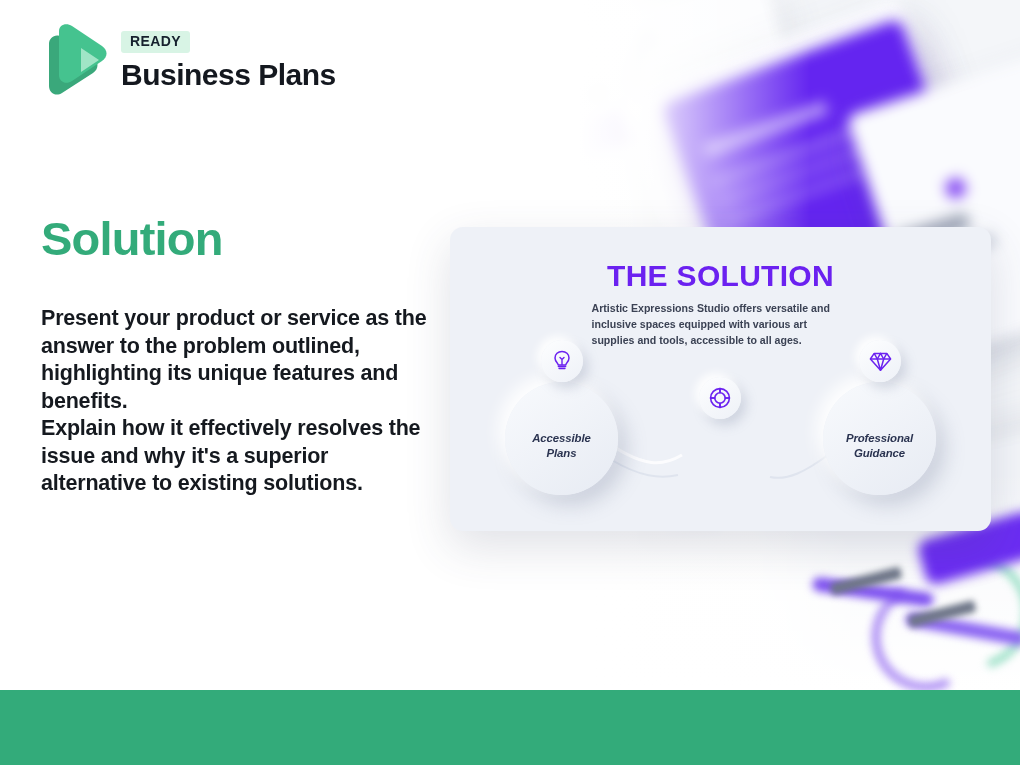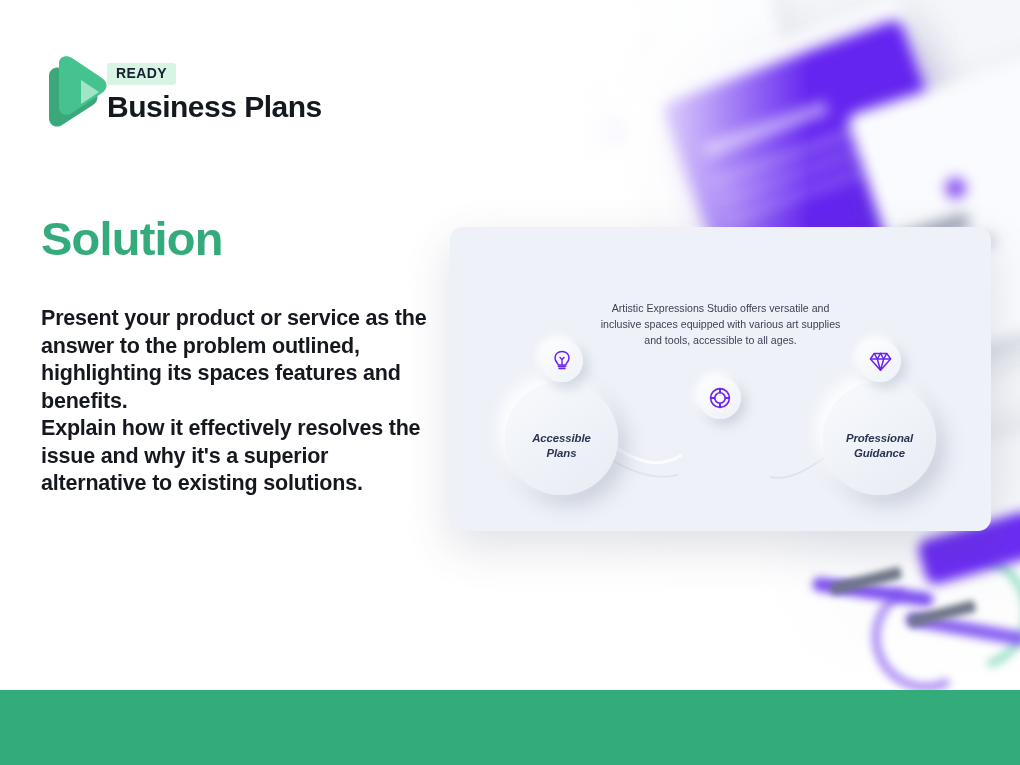--- a/index.html
+++ b/index.html
@@ -226,23 +226,24 @@
   .left-cover {
     position: absolute; left: 430px; top: 0;
     width: 160px; height: 690px;
     background: linear-gradient(to right, #ffffff 0%, #ffffff 58%, rgba(255,255,255,0) 100%);
     pointer-events: none;
   }
 
   
   .logo-row {
     position: absolute;
-    left: 41px; top: 56px;
+    left: 41px; top: 24px;
     display: flex;
     align-items: center;
+    gap: 14px;
   }
   .logo-mark { width: 66px; height: 74px; flex: none; }
   .logo-text-col { display: flex; flex-direction: column; gap: 6px; align-items: flex-start; }
   .ready-badge {
     background: #d8f4e5;
     color: #16212e;
     font-size: 14px;
     font-weight: 700;
     letter-spacing: 0.4px;
     padding: 3px 9px 4px 9px;
@@ -294,23 +295,23 @@
     text-align: center;
     font-size: 30px;
     font-weight: 700;
     color: #6b21f0;
     letter-spacing: 0.3px;
   }
   .sol-sub {
     position: absolute; left: 50%; top: 74px;
     transform: translateX(-50%);
     width: 258px;
-    text-align: center;
+    text-align: left;
     font-size: 10.6px;
-    font-weight: 400;
+    font-weight: 700;
     color: #3b4254;
     line-height: 1.5;
   }
 
   
   .connector { position: absolute; left: 0; top: 0; width: 541px; height: 304px; }
 
   
   .feat {
     position: absolute;
@@ -414,26 +415,27 @@
     </svg>
     <div class="logo-text-col">
       <span class="ready-badge">READY</span>
       <span class="brand-name">Business Plans</span>
     </div>
   </div>
 
   <h1 class="headline">Solution</h1>
 
   <div class="body-copy">
-    <p>Present your product or service as the answer to the problem outlined, highlighting its spaces features and benefits.</p>
+    <p>Present your product or service as the answer to the problem outlined, highlighting its unique features and benefits.</p>
     <p>Explain how it effectively resolves the issue and why it's a superior alternative to existing solutions.</p>
   </div>
 
   <div class="sol-card">
 
+    <div class="sol-title">THE SOLUTION</div>
     <div class="sol-sub">Artistic Expressions Studio offers versatile and inclusive spaces equipped with various art supplies and tools, accessible to all ages.</div>
 
     <svg class="connector" viewBox="0 0 541 304">
       <path d="M160 232 C190 250 210 252 228 248" fill="none" stroke="#dfe4ee" stroke-width="2"></path>
       <path d="M320 250 C338 254 356 244 378 228" fill="none" stroke="#dfe4ee" stroke-width="2"></path>
       <path d="M150 210 C195 244 215 238 232 228" fill="none" stroke="#ffffff" stroke-width="3" opacity="0.8"></path>
     </svg>
 
     <div class="feat feat-1">
       <div class="feat-label">

